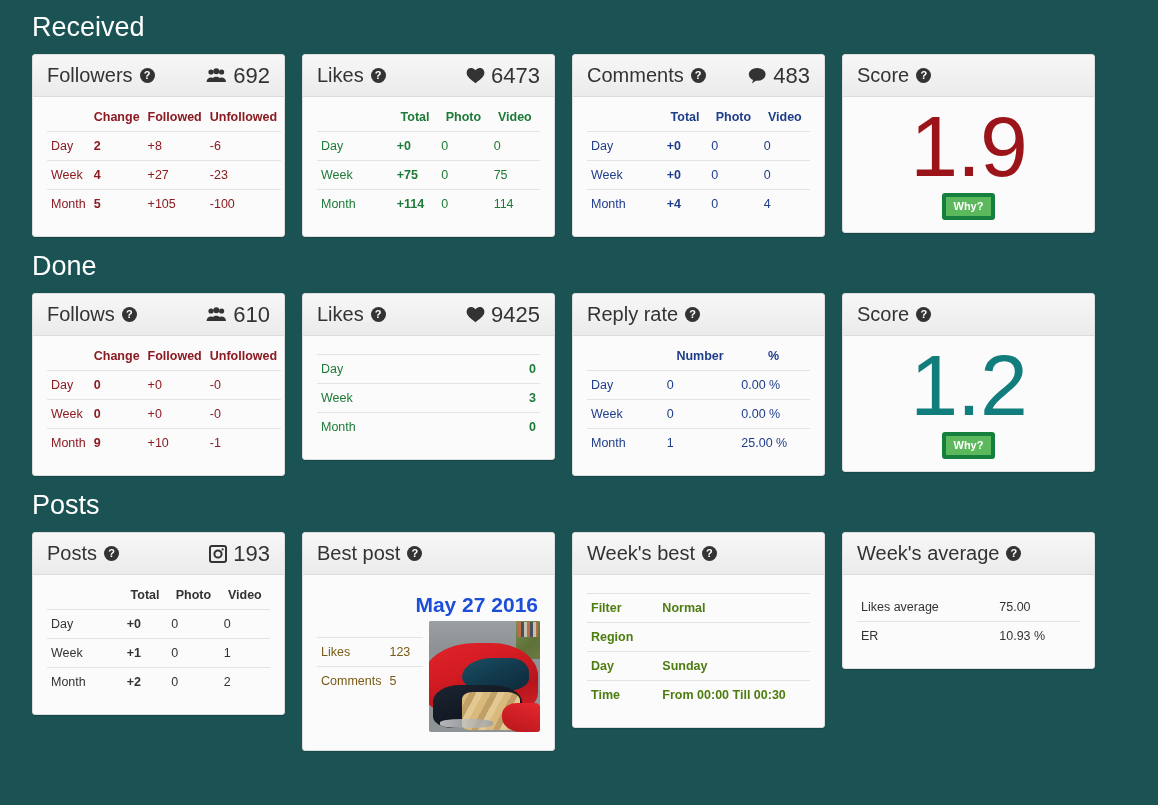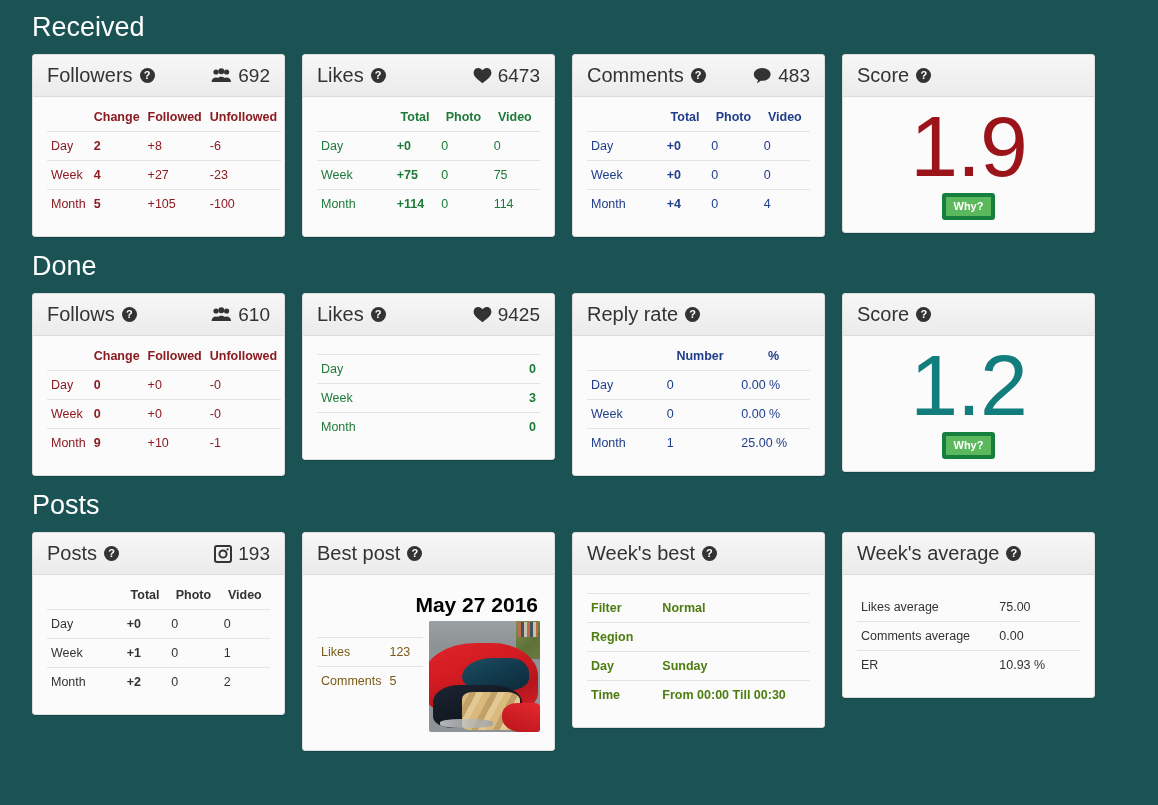--- a/index.html
+++ b/index.html
@@ -67,21 +67,21 @@
     line-height: 15px;
     text-align: center;
     flex: 0 0 15px;
     cursor: pointer;
   }
   .head-right {
     margin-left: auto;
     display: flex;
     align-items: center;
     gap: 6px;
-    font-size: 19px;
+    font-size: 22px;
     color: #333333;
   }
   .head-icon { display: inline-flex; align-items: center; }
   .head-icon svg { display: block; }
 
   .card-body { padding: 10px 14px 18px 14px; }
 
   table.t { width: 100%; border-collapse: collapse; font-size: 12.5px; }
   table.t th {
     font-weight: bold;
@@ -129,21 +129,21 @@
     margin-top: 2px;
     cursor: pointer;
   }
 
   
   .best-card { align-self: flex-start; }
   .best-date {
     text-align: right;
     font-size: 21px;
     font-weight: bold;
-    color: #000000;
+    color: #1d4ed8;
     padding: 8px 2px 4px 2px;
   }
   .best-flex { display: flex; align-items: flex-start; gap: 6px; }
   .best-left { flex: 1 1 auto; padding-top: 16px; }
   .best-left table.t td { font-size: 12.5px; }
   .best-thumb {
     flex: 0 0 111px;
     width: 111px; height: 111px;
     border-radius: 2px;
     overflow: hidden;
@@ -682,24 +682,20 @@
             <tbody>
                 <tr class="spacer">
                   <td></td>
                   <td></td>
                 </tr>
             <tr>
               <td style="border-top:none">Likes average</td>
               <td style="border-top:none">75.00</td>
             </tr>
             <tr>
-              <td>Comments average</td>
-              <td>0.00</td>
-            </tr>
-            <tr>
               <td>ER</td>
               <td>10.93 %</td>
             </tr>
           </tbody>
             </table>
         </div>
       </div>
 
     </div>
   </div>

